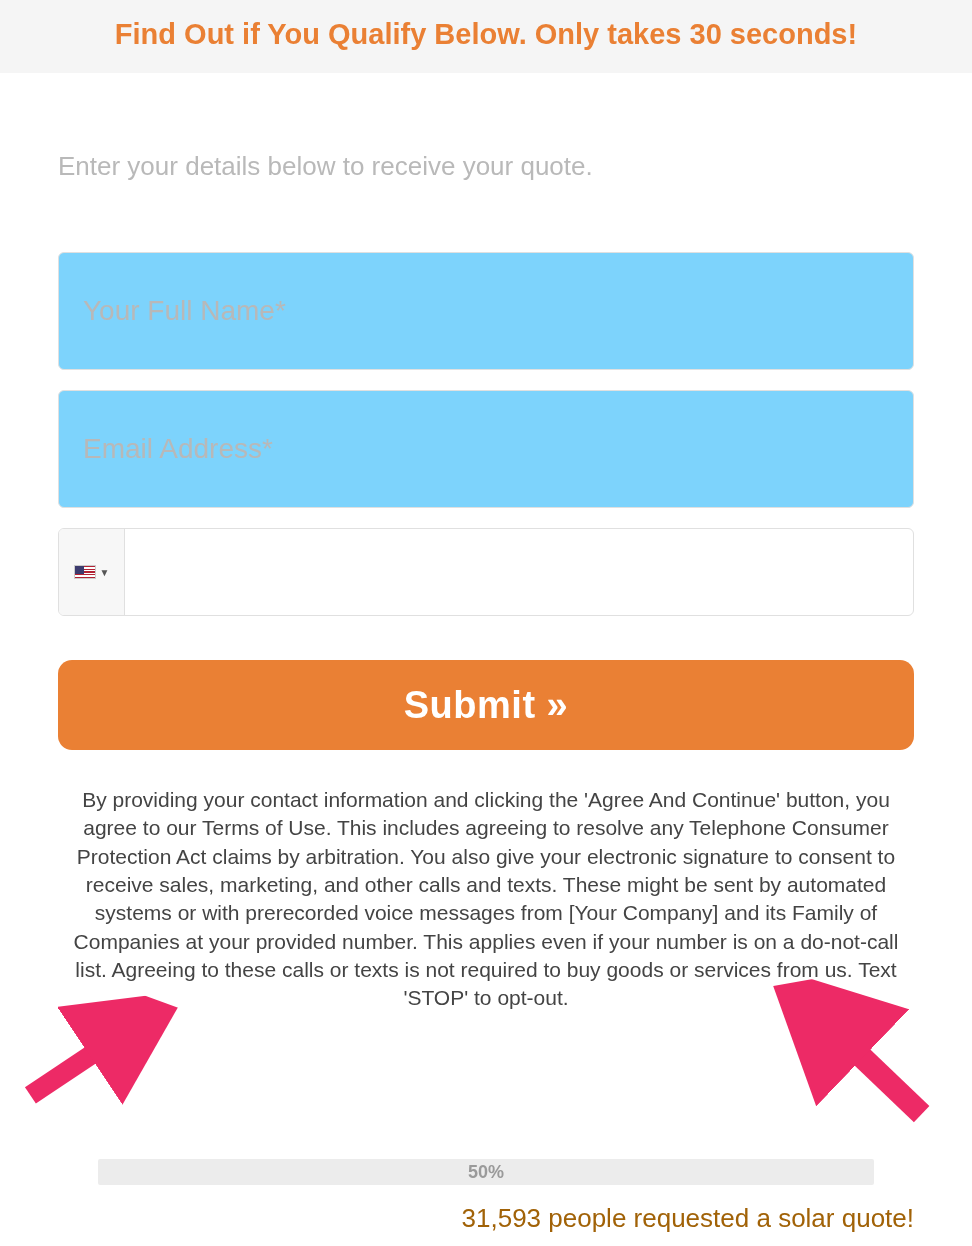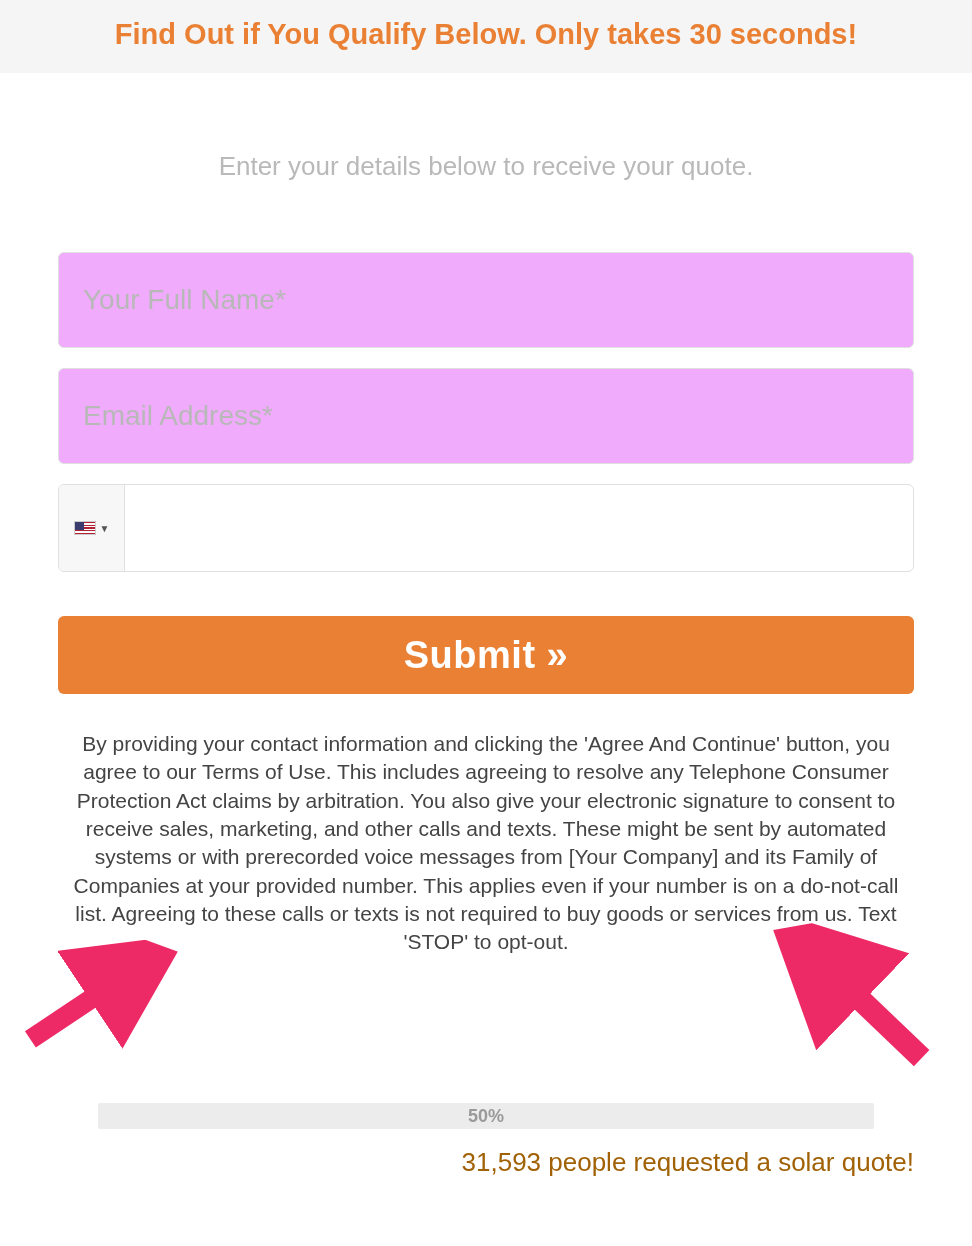--- a/index.html
+++ b/index.html
@@ -25,37 +25,36 @@
   .heading {
     font-size: 42px;
     font-weight: 800;
     text-align: center;
     color: #222;
     letter-spacing: -0.5px;
   }
   .subheading {
     font-size: 26px;
     color: #b9b9b9;
-    text-align: center;
     margin-top: 18px;
     font-weight: 400;
   }
   .form {
     margin-top: 70px;
   }
   .input {
     width: 100%;
-    height: 96px;
+    height: 118px;
     border: 1px solid #e0e0e0;
     border-radius: 6px;
     font-size: 28px;
     padding: 0 24px;
     margin-bottom: 20px;
     color: #444;
-    background: #f0abfc;
+    background: #7dd3fc;
   }
   .input::placeholder { color: #b8b8b8; }
   .phone-row {
     display: flex;
     border: 1px solid #e0e0e0;
     border-radius: 6px;
     overflow: hidden;
     height: 88px;
     margin-bottom: 44px;
   }
@@ -113,25 +112,25 @@
     font-size: 24px;
     color: #333;
     border: none;
     outline: none;
     width: 100%;
     padding: 0;
     margin-top: 2px;
   }
   .submit-btn {
     width: 100%;
-    height: 78px;
+    height: 90px;
     background: #ea8034;
     color: #fff;
     border: none;
-    border-radius: 6px;
+    border-radius: 14px;
     font-size: 38px;
     font-weight: 700;
     cursor: pointer;
     letter-spacing: 0.5px;
   }
   .disclosure {
     font-size: 21px;
     color: #444;
     text-align: center;
     margin-top: 36px;

